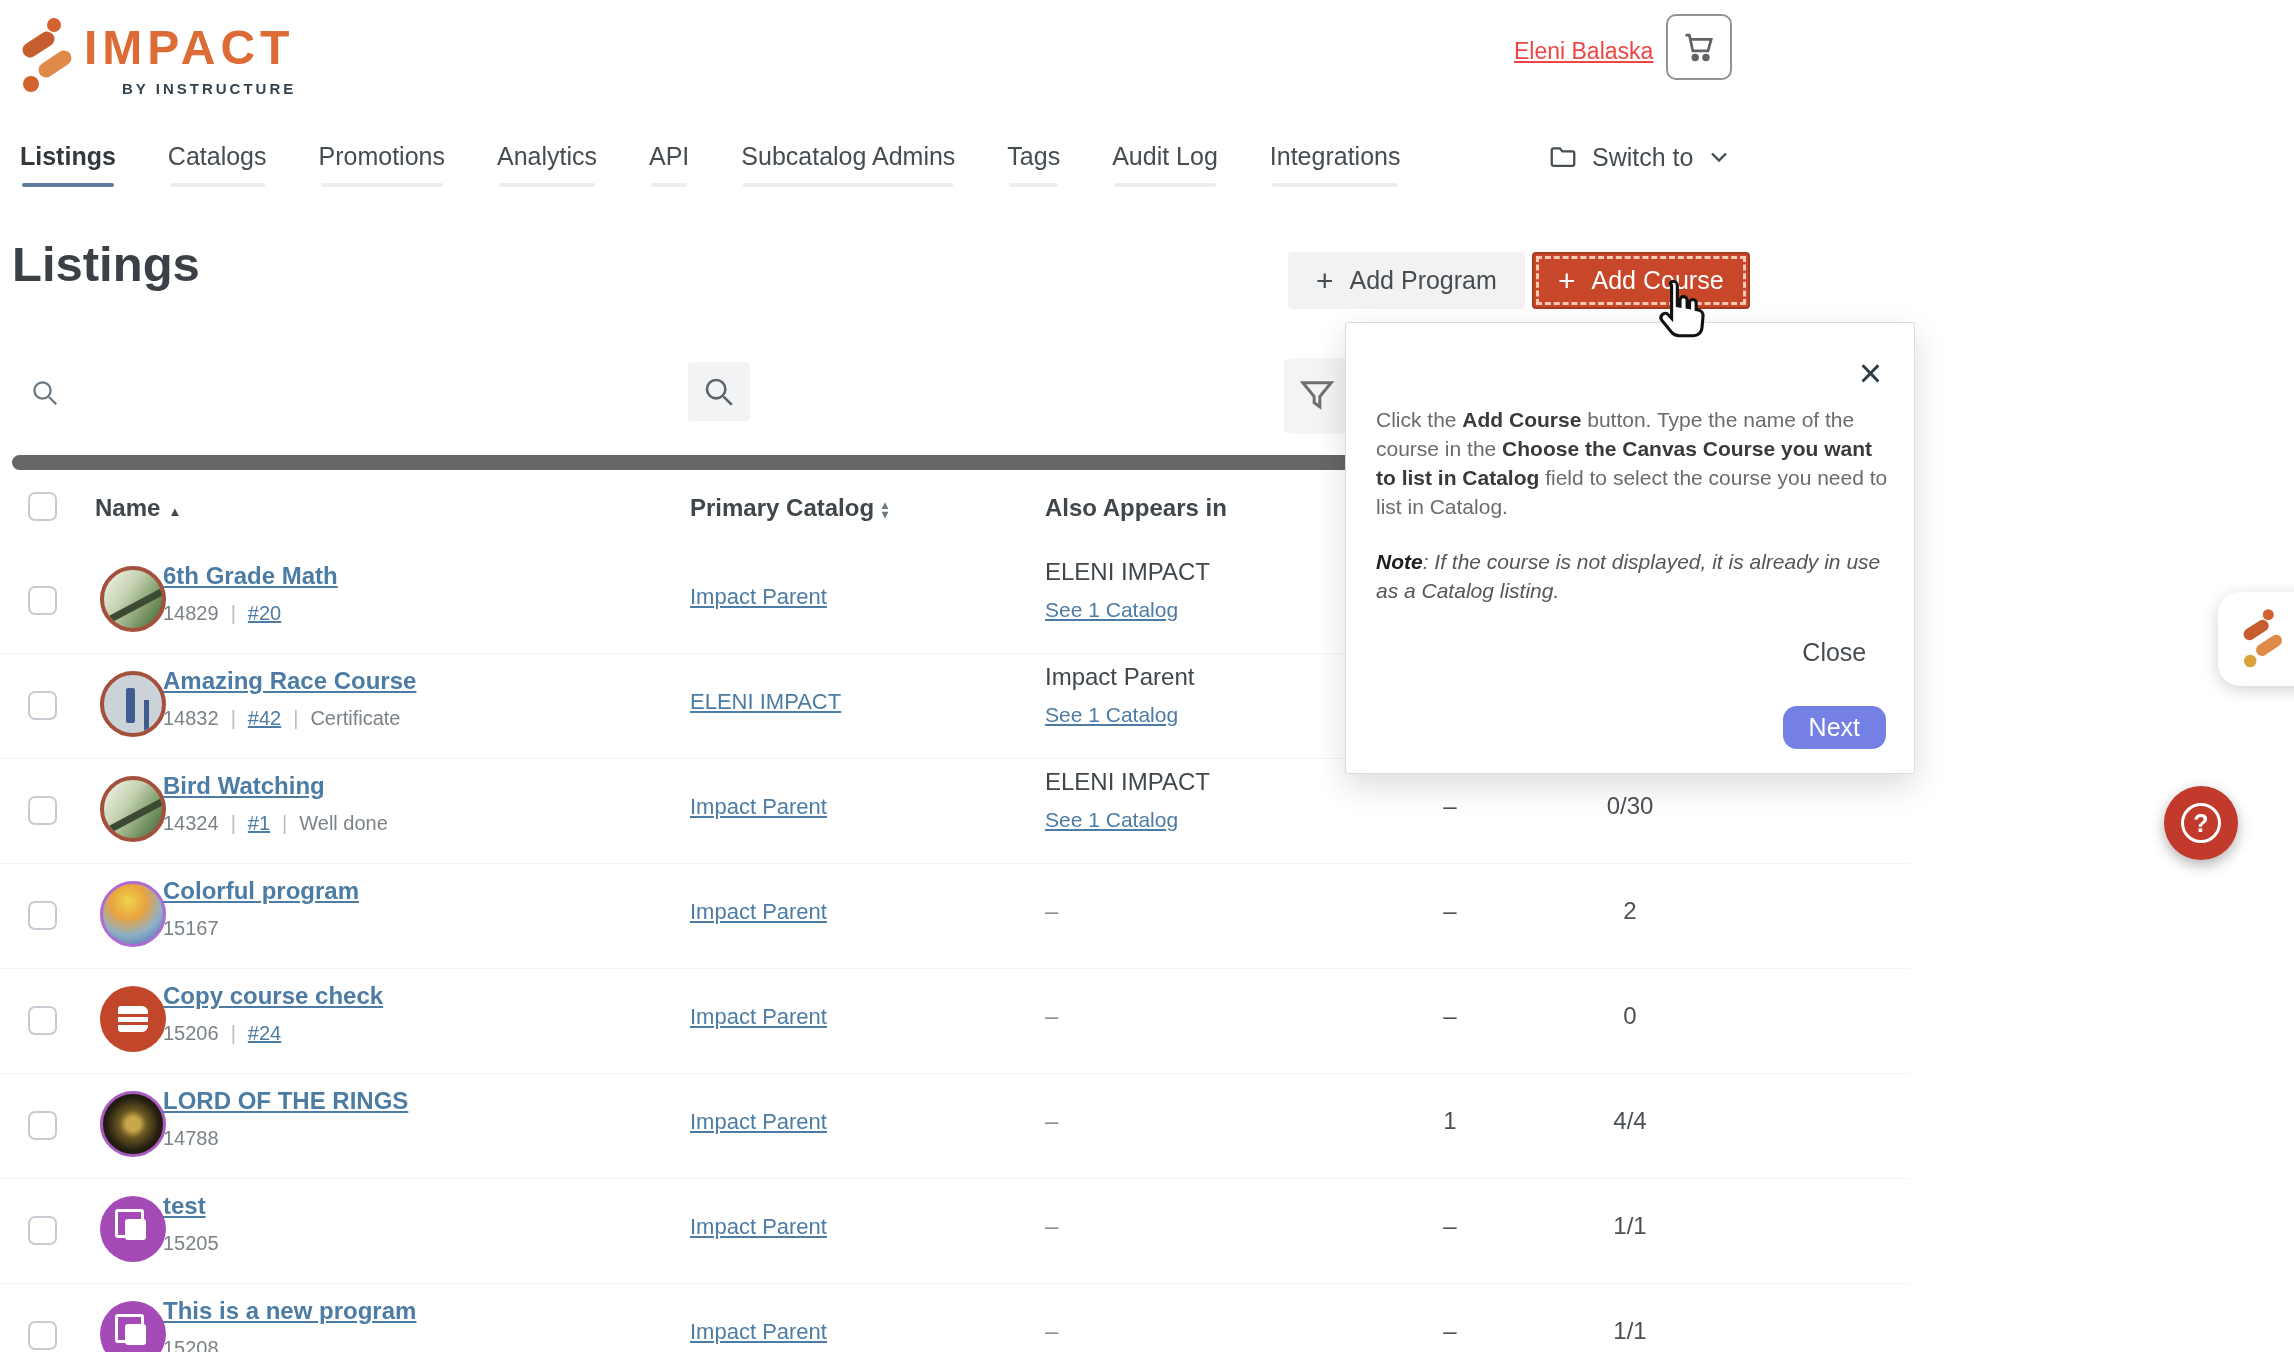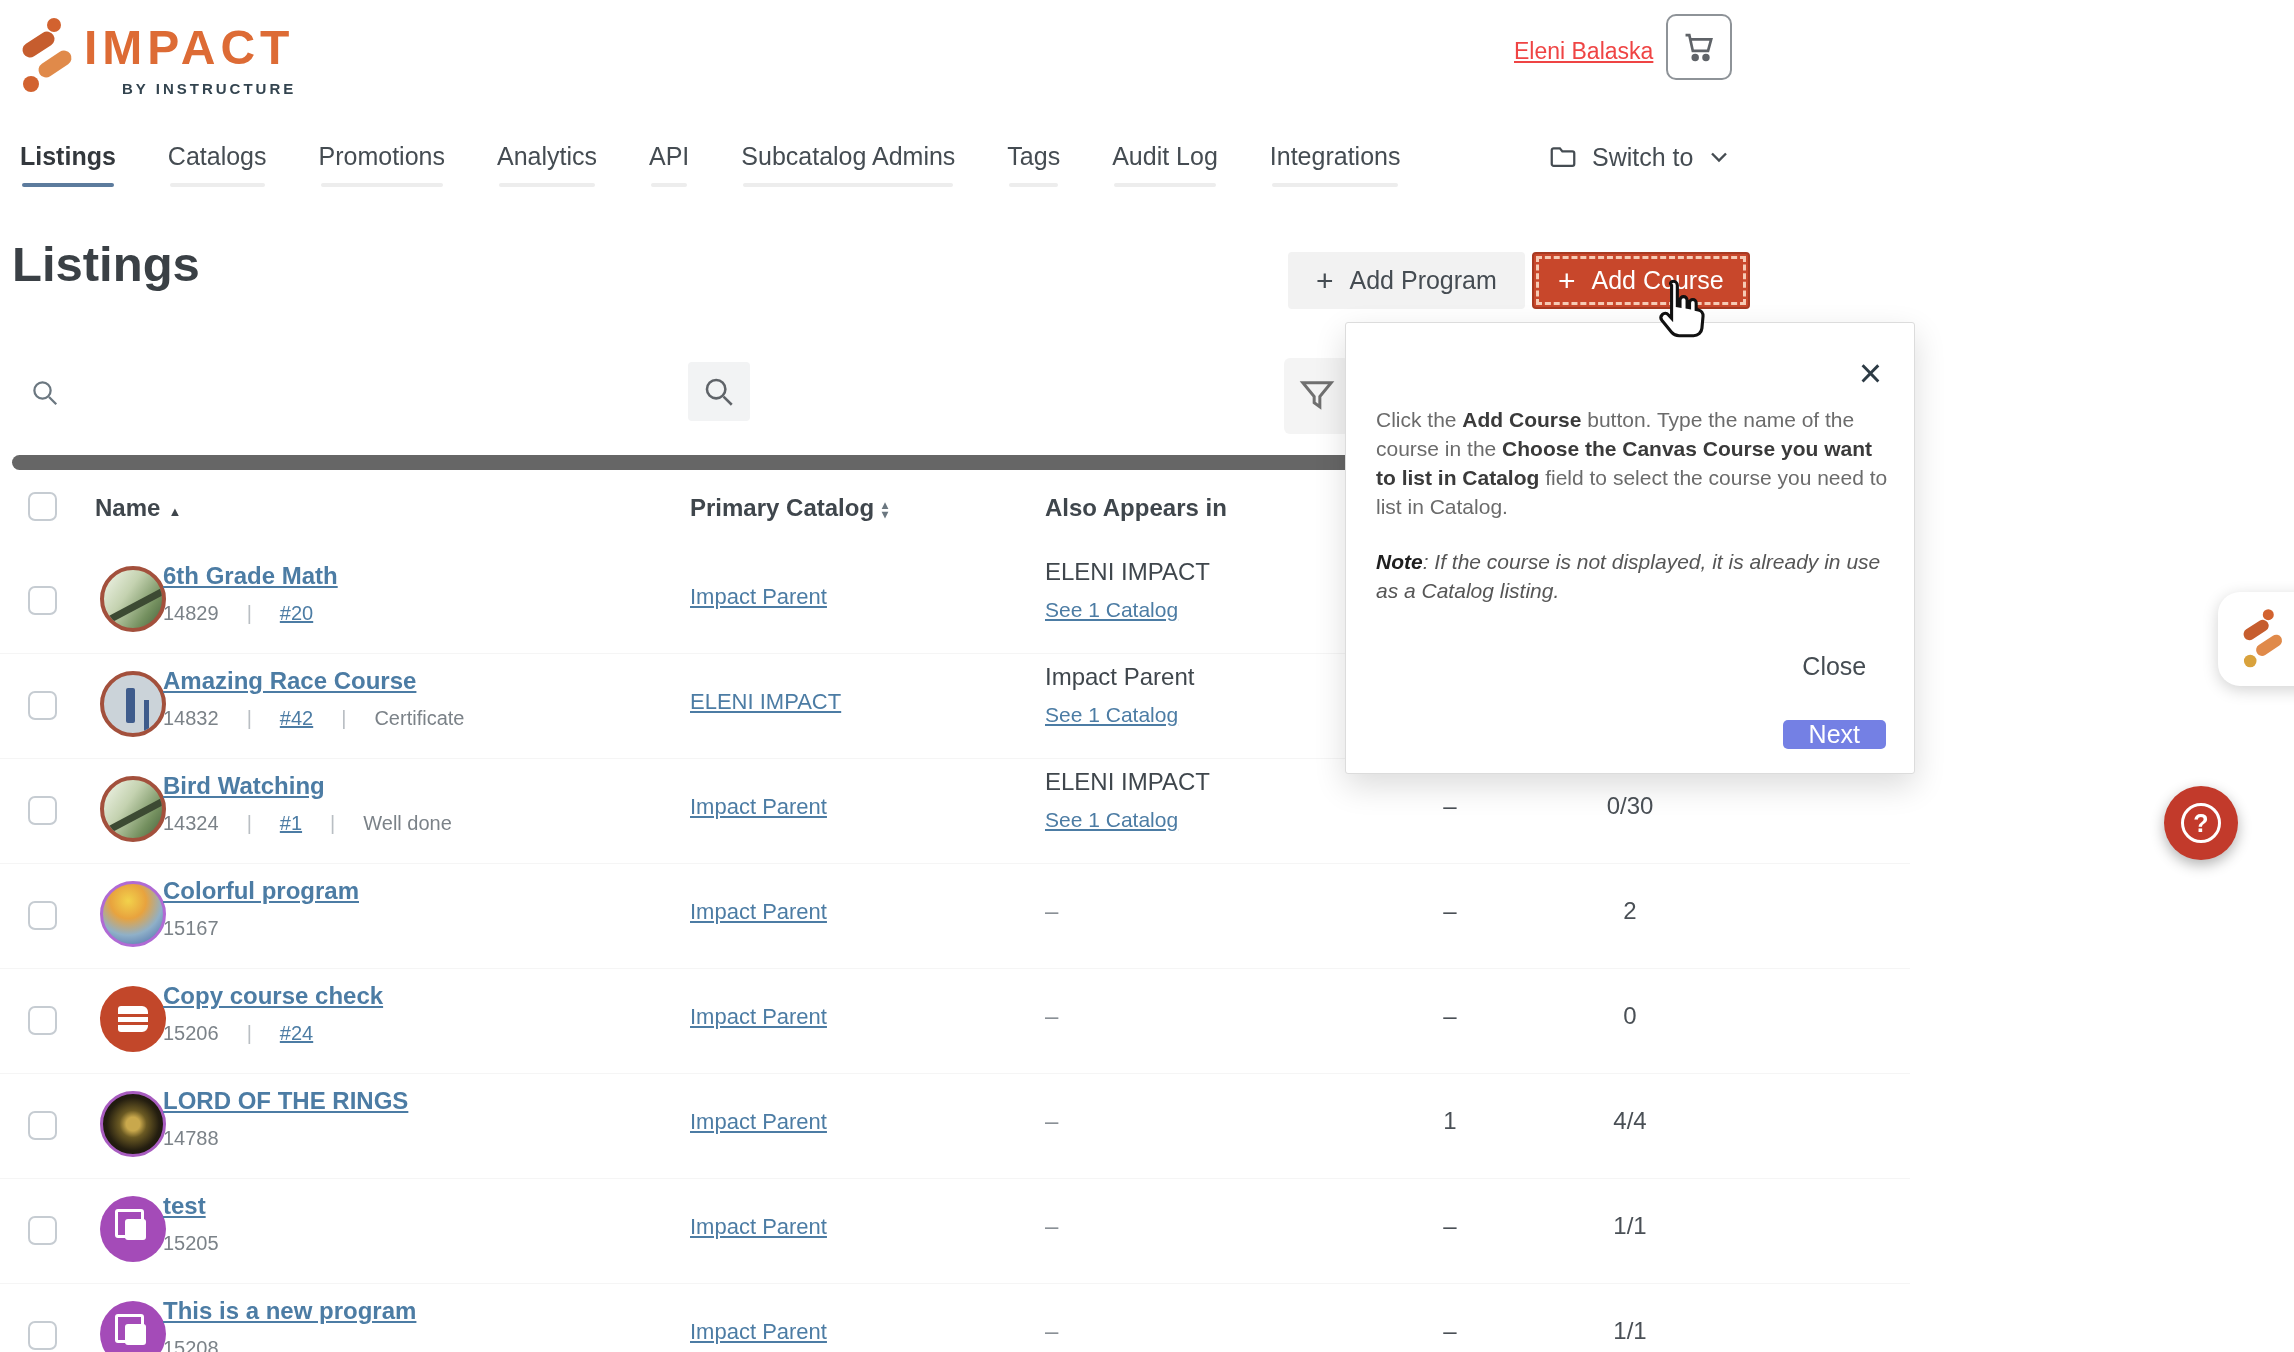--- a/index.html
+++ b/index.html
@@ -61,42 +61,42 @@
   .av-book{background:#C2472A;display:flex;align-items:center;justify-content:center;}
   .av-book::after{content:"";width:30px;height:26px;border-radius:3px 6px 6px 3px;
                   background:linear-gradient(to bottom,#fff 0 8px,#C2472A 8px 11px,#fff 11px 16px,#C2472A 16px 19px,#fff 19px 100%);}
   .av-rings{border:3px solid #A85CC0;background:radial-gradient(circle at 50% 50%,#C9A84C 0 16%,#6B5A23 32%,#241E10 62%,#0C0A06 100%);}
   .av-cards{background:#A44BB8;}
   .av-cards::before{content:"";position:absolute;left:15px;top:13px;width:23px;height:23px;border:3px solid #fff;border-radius:3px;}
   .av-cards::after{content:"";position:absolute;left:25px;top:23px;width:21px;height:21px;background:#fff;border-radius:3px;}
 
   .row .chk{left:28px;top:38px;}
   .name-link{position:absolute;left:163px;top:14px;font-size:24px;font-weight:700;color:#4C7CA4;text-decoration:underline;cursor:pointer;}
-  .sub{position:absolute;left:163px;top:54px;font-size:20px;color:#7B8288;display:flex;gap:28px;align-items:baseline;}
+  .sub{position:absolute;left:163px;top:54px;font-size:20px;color:#7B8288;display:flex;gap:12px;align-items:baseline;}
   .sub .sep{color:#B9BEC3;}
   .sub .num{color:#4C7CA4;text-decoration:underline;cursor:pointer;}
   .primary-link{position:absolute;left:690px;top:36px;font-size:22px;color:#4C7CA4;text-decoration:underline;cursor:pointer;}
   .also-text{position:absolute;left:1045px;top:10px;font-size:24px;color:#3F464C;}
   .also-link{position:absolute;left:1045px;top:50px;font-size:21px;color:#4C7CA4;text-decoration:underline;cursor:pointer;}
   .also-dash{position:absolute;left:1045px;top:34px;font-size:24px;color:#8A9096;}
   .col4{position:absolute;left:1415px;top:34px;width:70px;text-align:center;font-size:24px;color:#4A5056;}
   .col5{position:absolute;left:1575px;top:34px;width:110px;text-align:center;font-size:24px;color:#4A5056;}
 
   
   .popover{position:absolute;left:1345px;top:322px;width:570px;height:452px;background:#fff;border:1px solid #DCDCDC;border-radius:3px;
            box-shadow:0 12px 32px rgba(0,0,0,0.14);z-index:5;box-sizing:border-box;padding:38px 30px;}
   .pop-title{font-size:31px;font-weight:700;color:#3A4045;}
   .pop-close{position:absolute;right:26px;top:24px;font-size:40px;font-weight:400;color:#2D3B45;cursor:pointer;line-height:1;padding:6px;}
   .pop-body{margin-top:44px;font-size:21px;line-height:29px;color:#6B6B6B;width:514px;}
   .pop-body b{color:#3A3A3A;}
   .pop-note{margin-top:26px;font-size:21px;line-height:29px;font-style:italic;color:#565656;width:514px;}
   .pop-note b{color:#1F1F1F;text-align:right;}
   .pop-actions{position:absolute;right:28px;bottom:24px;display:flex;align-items:center;gap:38px;flex-direction:column;}
   .pop-close-btn{font-size:25px;color:#454C52;background:none;border:none;cursor:pointer;font-family:inherit;}
-  .pop-next-btn{background:#7480E4;color:#fff;font-size:25px;border:none;border-radius:5px;padding:0 26px;cursor:pointer;font-family:inherit;}
+  .pop-next-btn{background:#7480E4;color:#fff;font-size:25px;border:none;border-radius:14px;padding:7px 26px;cursor:pointer;font-family:inherit;}
 
   
   .float-logo{position:absolute;left:2218px;top:592px;width:110px;height:94px;background:#fff;border-radius:22px;
               box-shadow:0 4px 16px rgba(0,0,0,0.18);display:flex;align-items:center;padding-left:18px;box-sizing:border-box;z-index:6;cursor:pointer;}
   .help-btn{position:absolute;left:2164px;top:786px;width:74px;height:74px;border-radius:50%;background:#C23A2B;
             box-shadow:0 5px 14px rgba(0,0,0,0.3);display:flex;align-items:center;justify-content:center;z-index:6;cursor:pointer;border:none;}
   .help-q{width:40px;height:40px;border:3px solid #fff;border-radius:50%;color:#fff;font-weight:700;font-size:25px;
           display:flex;align-items:center;justify-content:center;box-sizing:border-box;}
 </style>
 </head>

